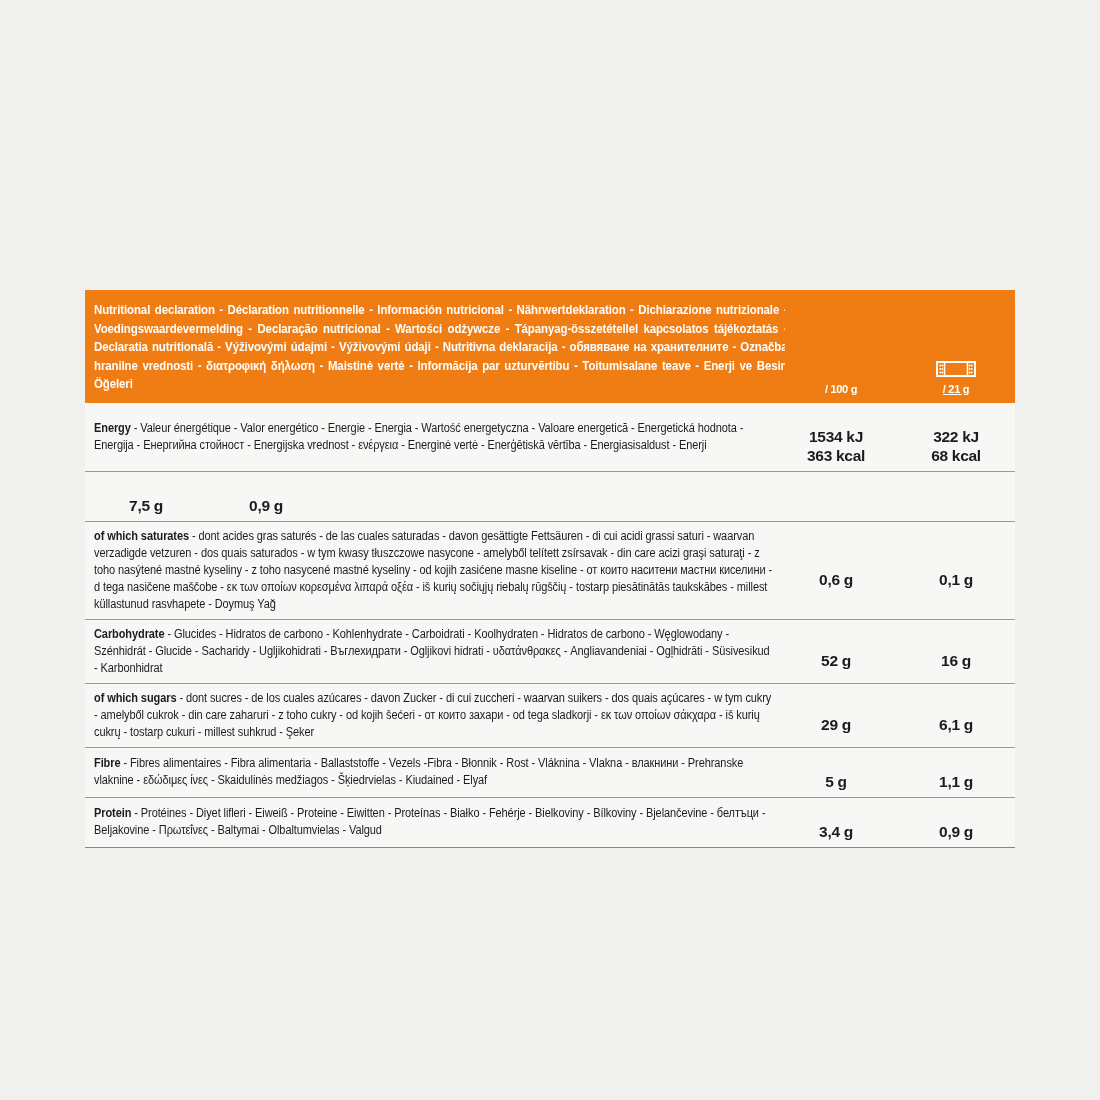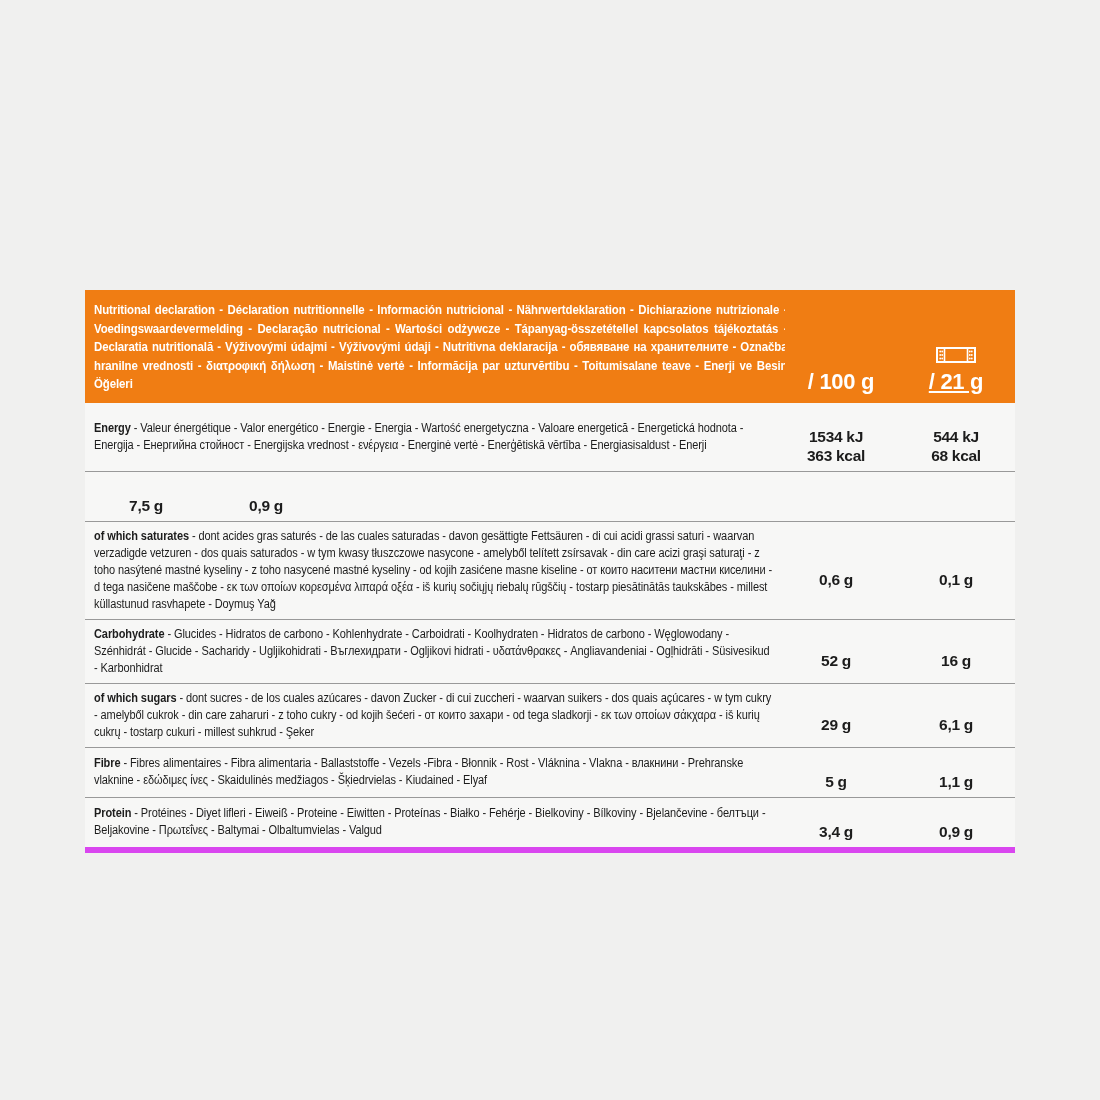--- a/index.html
+++ b/index.html
@@ -43,21 +43,21 @@
   }
   .header-cols {
     flex: 1;
     display: flex;
     align-items: flex-end;
     padding-bottom: 8px;
   }
   .header-col {
     text-align: center;
     font-weight: bold;
-    font-size: 22px;
+    font-size: 11px;
     letter-spacing: -0.3px;
   }
   .col-per100 { width: 112px; }
   .col-per21 {
     width: 118px;
     display: flex;
     flex-direction: column;
     align-items: center;
     gap: 5px;
     text-decoration: underline;
@@ -65,21 +65,21 @@
   .bar-icon { display: block; }
   
   .rows .row {
     display: flex;
     align-items: center;
     background: #f7f7f6;
     border-top: 1px solid #999999;
     padding: 6px 0;
   }
   .rows .row:first-child { border-top: none; }
-  .rows { border-bottom: 6px solid #d946ef; }
+  .rows { border-bottom: 1px solid #d946ef; }
   .row-label-wrap {
     width: 690px;
     box-sizing: border-box;
     padding-left: 9px;
     overflow: hidden;
   }
   .row-label {
     width: 772px;
     transform: scaleX(0.88);
     transform-origin: left center;
@@ -139,21 +139,21 @@
       <div class="row-label-wrap">
         <div class="row-label">
           <span class="row-term">Energy</span><span class="row-rest"> - Valeur énergétique - Valor energético - Energie - Energia - Wartość energetyczna - Valoare energetică - Energetická hodnota - Energija - Енергийна стойност - Energijska vrednost - ενέργεια - Energinė vertė - Enerģētiskā vērtība - Energiasisaldust - Enerji</span>
         </div>
       </div>
       <div class="row-value value-per100">
           <div>1534 kJ</div>
           <div>363 kcal</div>
         </div>
       <div class="row-value value-per21">
-          <div>544 kJ</div>
+          <div>322 kJ</div>
           <div>68 kcal</div>
         </div>
     </div>
       <div class="row">
       <div class="row-value value-per100">
           <div>7,5 g</div>
         </div>
       <div class="row-value value-per21">
           <div>0,9 g</div>
         </div>

